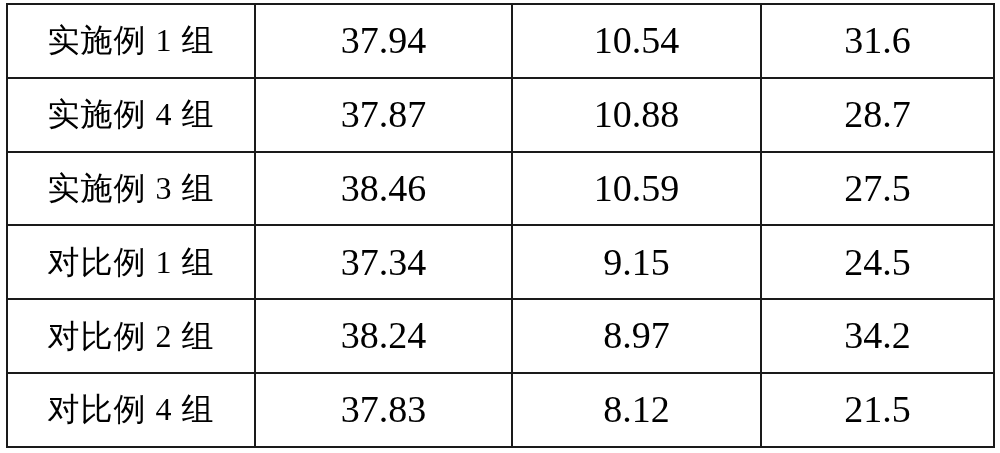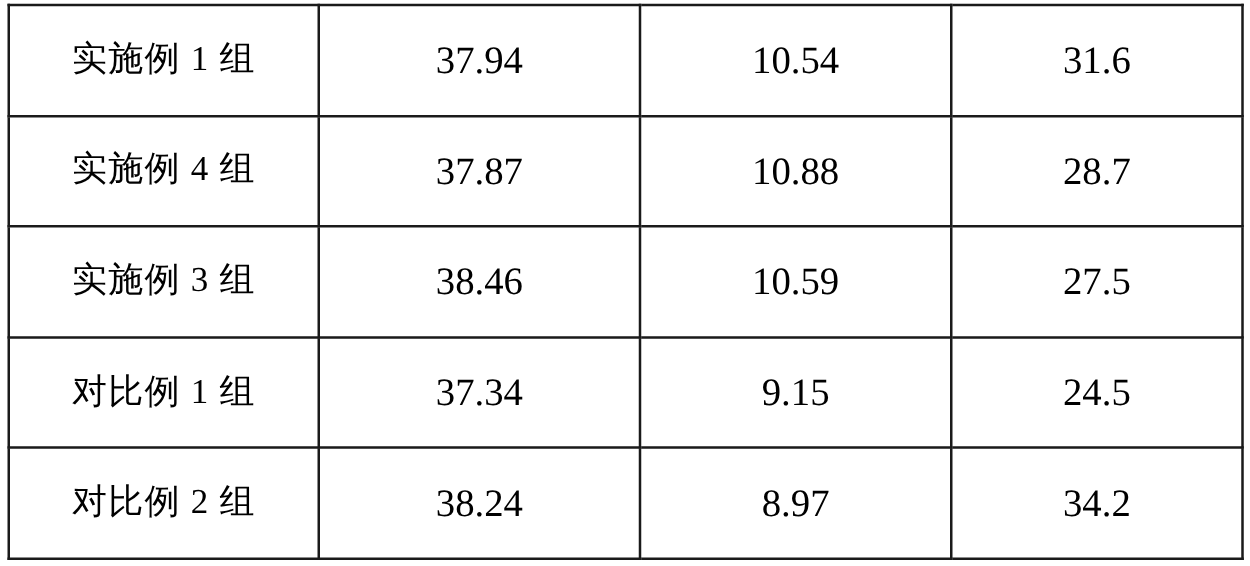--- a/index.html
+++ b/index.html
@@ -41,26 +41,26 @@
     line-height: 1.1;
   }
 
   
   col.col-label { width: 248px; }
   col.col-v1    { width: 257px; }
   col.col-v2    { width: 249px; }
   col.col-v3    { width: 233px; }
 
   td.cell-label {
-    font-size: 28px;
+    font-size: 32px;
     letter-spacing: 1px;
     margin-top: 40px;
   }
   td.cell-value {
-    font-size: 31px;
+    font-size: 38px;
   }
 </style>
 </head>
 <body>
 
 <div id="data-table-wrapper">
   <table class="data-table">
     <colgroup>
       <col class="col-label">
       <col class="col-v1">
@@ -98,16 +98,22 @@
       </tr>
 
 
       <tr>
         <td class="cell-label">对比例 2 组</td>
         <td class="cell-value">38.24</td>
         <td class="cell-value">8.97</td>
         <td class="cell-value">34.2</td>
       </tr>
 
+      <tr>
+        <td class="cell-label">对比例 4 组</td>
+        <td class="cell-value">37.83</td>
+        <td class="cell-value">8.12</td>
+        <td class="cell-value">21.5</td>
+      </tr>
 
     </tbody>
   </table>
 </div>
 
 </body></html>

